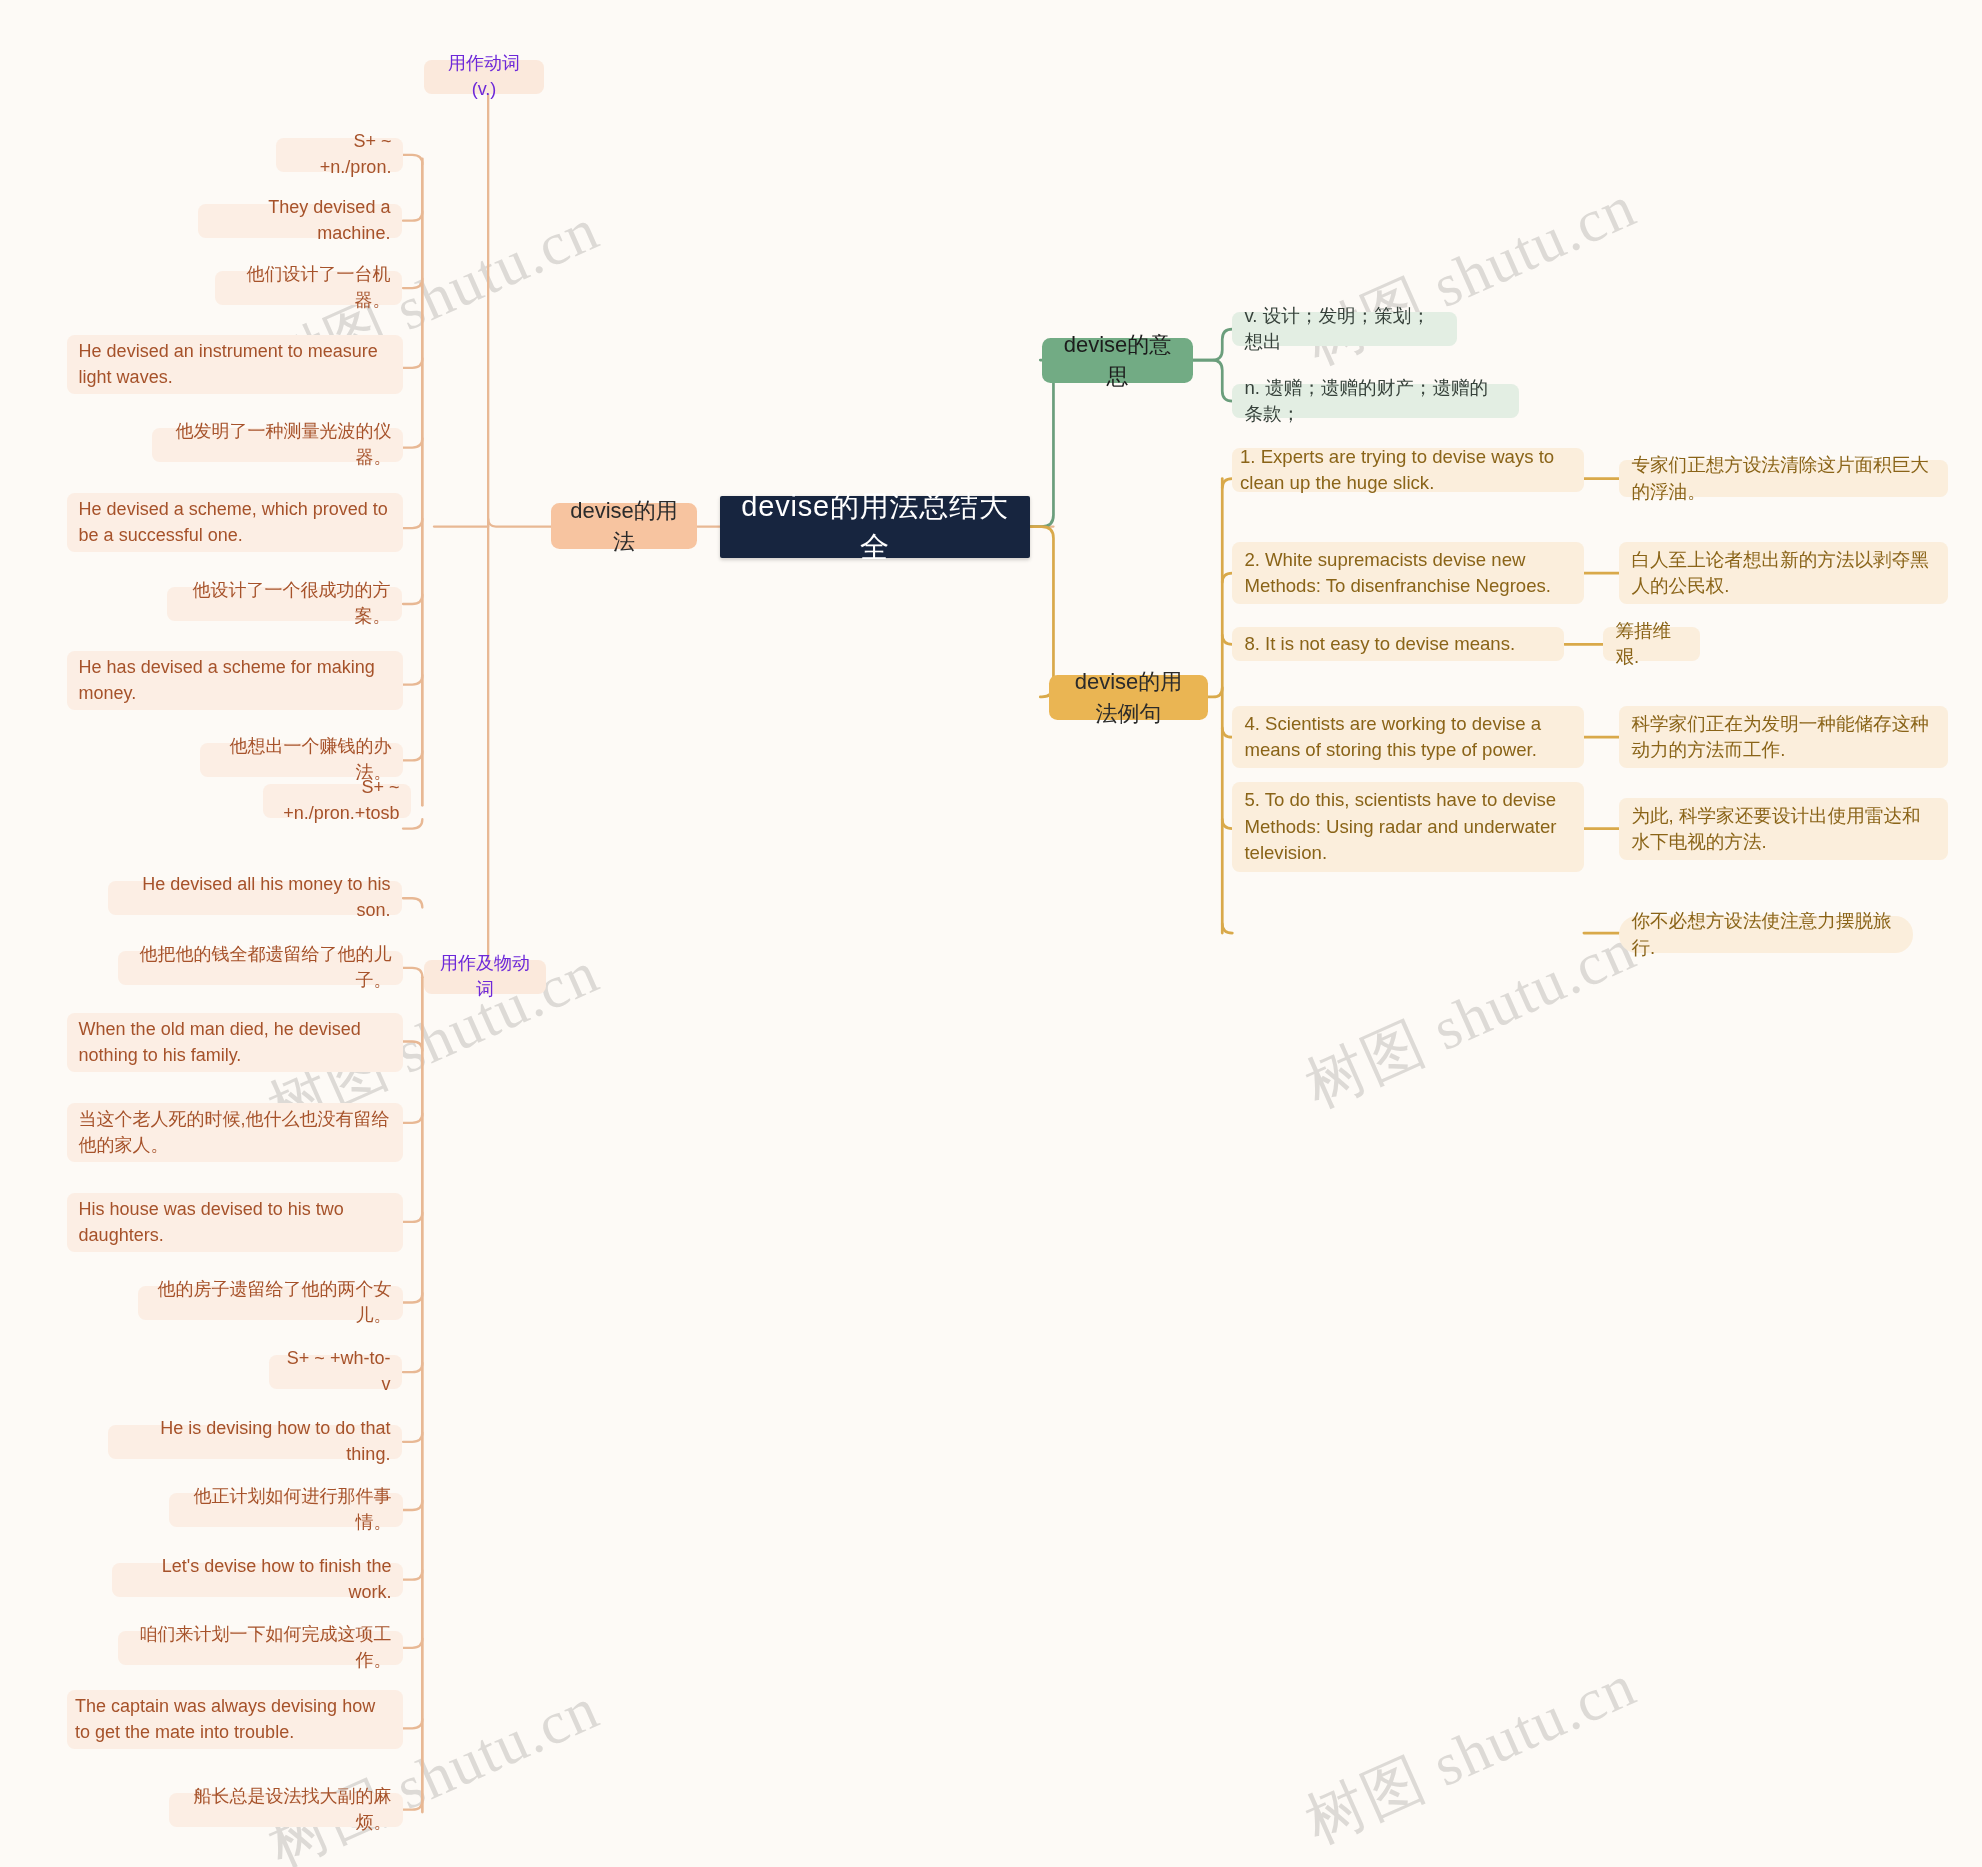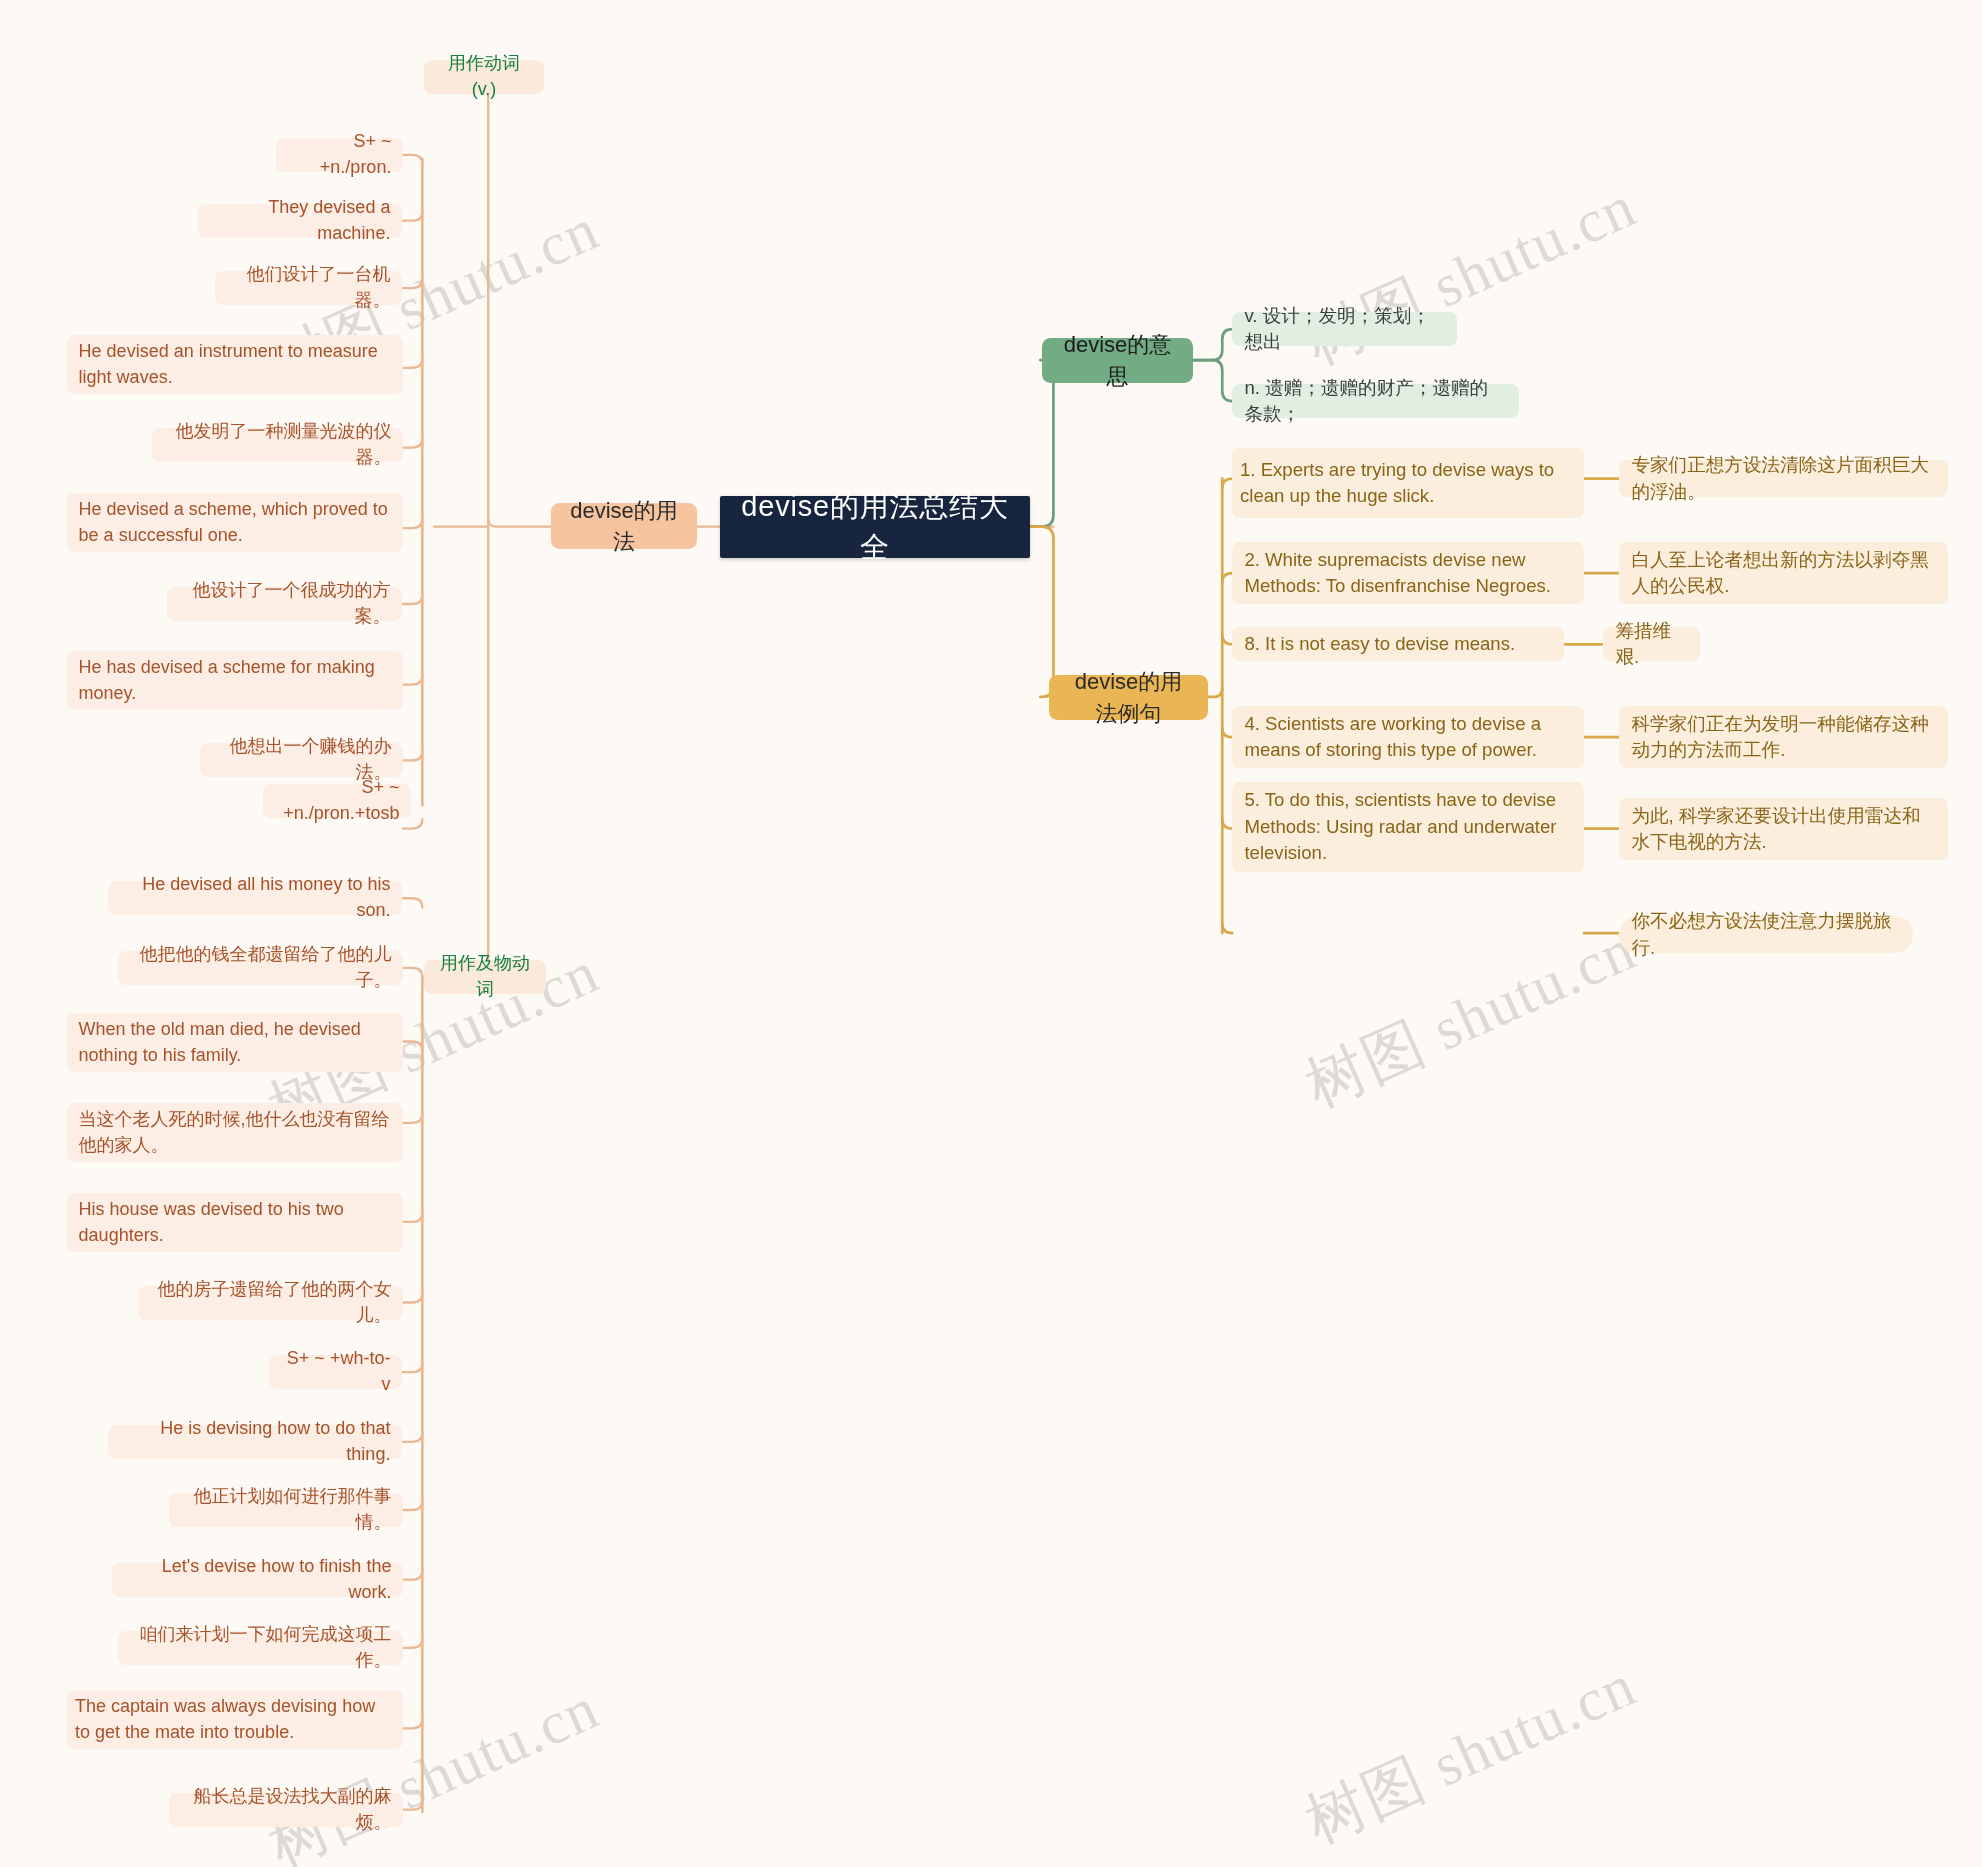--- a/index.html
+++ b/index.html
@@ -77,21 +77,21 @@
     background:#72ab84;
     color:#1c1c1c;
     font-size:22px;
     padding:8.5px 15.5px;
     border-radius:8.5px;
   }
 
   
   .lab-orange{
     background:#fbe9dc;
-    color:#15803d;
+    color:#6d28d9;
     font-size:18px;
     padding:7px 12.4px;
     border-radius:7.7px;
   }
 
   
   .leaf-peach{
     background:#fceee4;
     color:#a6522a;
     font-size:18px;
@@ -318,21 +318,21 @@
     </div>
 
   <div class="node leaf-green ta-left" style="left:1232px;top:384px;width:287px;height:34px;">
     <span>n. 遗赠；遗赠的财产；遗赠的条款；</span>
     </div>
 
   <div class="node chip-yellow" style="left:1049px;top:675px;width:159px;height:45px;justify-content:center;">
     <span style="text-align:center;">devise的用法例句</span>
   </div>
 
-  <div class="node leaf-sand ta-left" style="left:1232px;top:448px;width:352px;height:70px;padding-left:8px;">
+  <div class="node leaf-sand ta-left" style="left:1232px;top:448px;width:352px;height:44px;padding-left:8px;">
     <span>1. Experts are trying to devise ways to clean up the huge slick.</span>
     </div>
   <div class="node leaf-sand ta-left" style="left:1619px;top:460px;width:329px;height:37px;">
     <span>专家们正想方设法清除这片面积巨大的浮油。</span>
     </div>
 
   <div class="node leaf-sand ta-left" style="left:1232px;top:542px;width:352px;height:62px;">
     <span>2. White supremacists devise new Methods: To disenfranchise Negroes.</span>
     </div>
   <div class="node leaf-sand ta-left" style="left:1619px;top:542px;width:329px;height:62px;">

